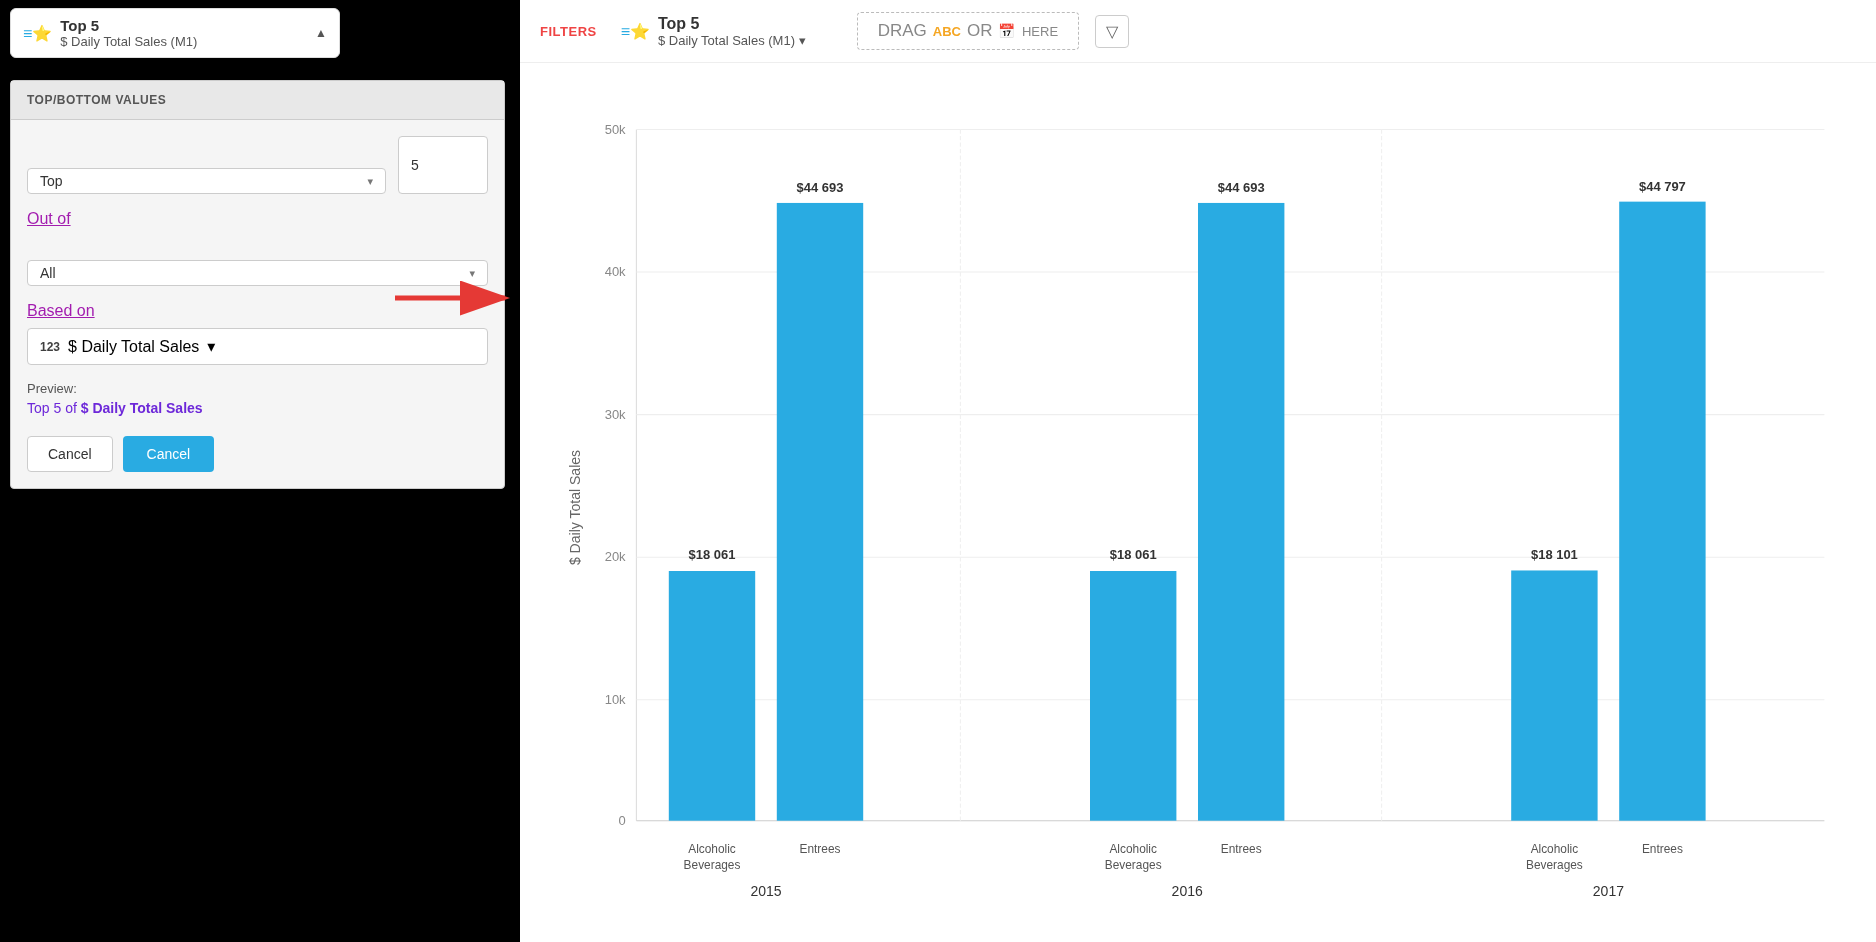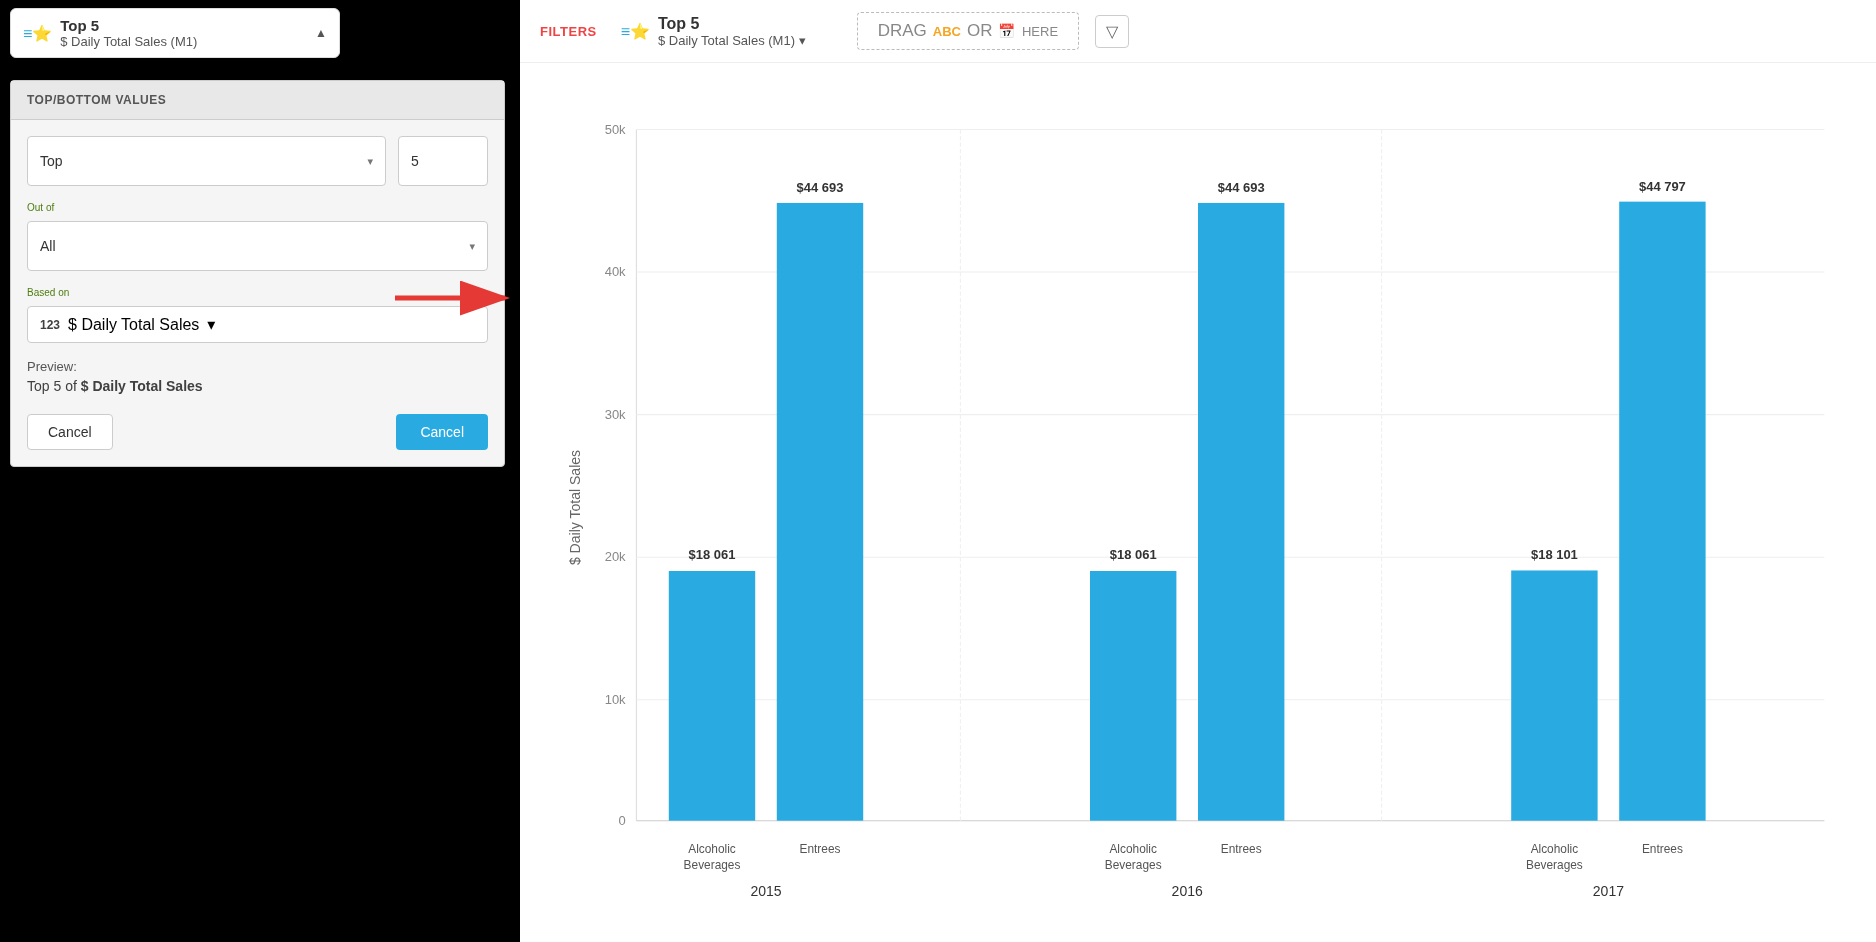--- a/index.html
+++ b/index.html
@@ -88,23 +88,24 @@
       gap: 12px;
       margin-bottom: 16px;
     }
 
     .select-box {
       display: flex;
       align-items: center;
       background: #fff;
       border: 1px solid #ccc;
       border-radius: 4px;
-      padding: 16px 12px;
+      padding: 4px 12px;
       cursor: pointer;
       gap: 8px;
+      margin-top: 32px;
     }
     .select-box.top-select {
       flex: 1;
       min-width: 120px;
     }
     .select-box .select-label {
       font-size: 14px;
       color: #333;
       flex: 1;
     }
@@ -118,24 +119,25 @@
       background: #fff;
       border: 1px solid #ccc;
       border-radius: 4px;
       padding: 8px 12px;
       font-size: 14px;
       color: #333;
       outline: none;
     }
 
     .field-label {
-      font-size: 10px;
-      color: #4d7c0f;
+      font-size: 16px;
+      color: #a21caf;
       margin-bottom: 8px;
       font-weight: 500;
+      text-decoration: underline;
     }
 
     .outof-section {
       margin-bottom: 16px;
     }
 
     .outof-select {
       width: 100%;
     }
 
@@ -167,30 +169,30 @@
 
     .preview-label {
       font-size: 13px;
       color: #555;
       font-weight: 500;
       margin-bottom: 4px;
     }
 
     .preview-text {
       font-size: 14px;
-      color: #404040;
+      color: #6d28d9;
     }
 
     .preview-text strong {
       font-weight: 700;
     }
 
     .button-row {
       display: flex;
-      justify-content: space-between;
+      justify-content: flex-start;
       gap: 10px;
       padding: 0 16px;
     }
 
     .btn-cancel {
       background: #fff;
       border: 1px solid #ccc;
       border-radius: 4px;
       padding: 9px 20px;
       font-size: 14px;

